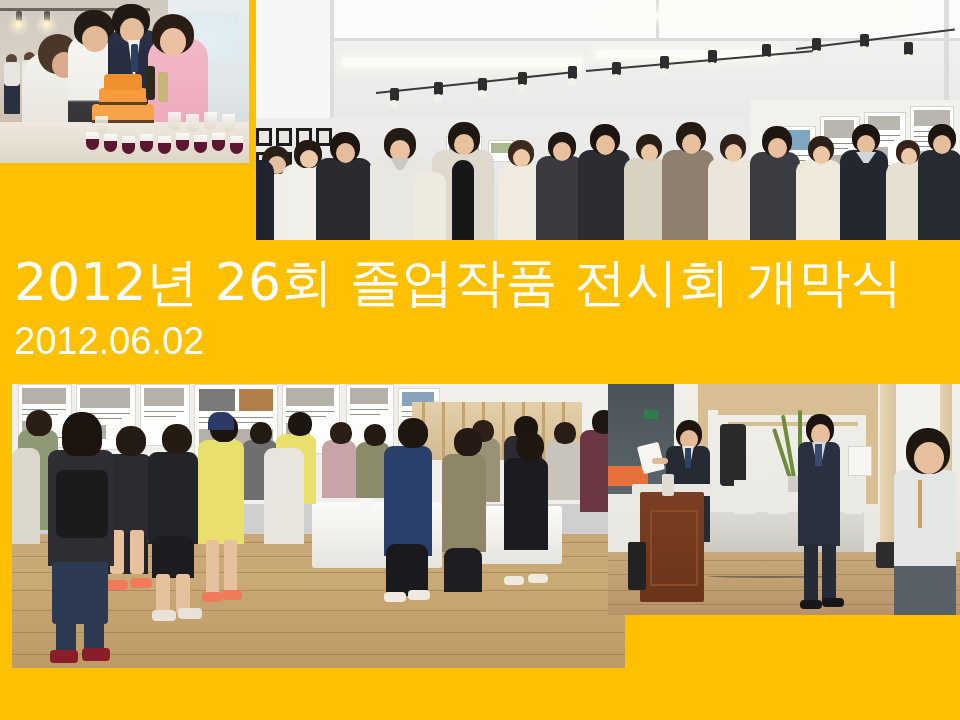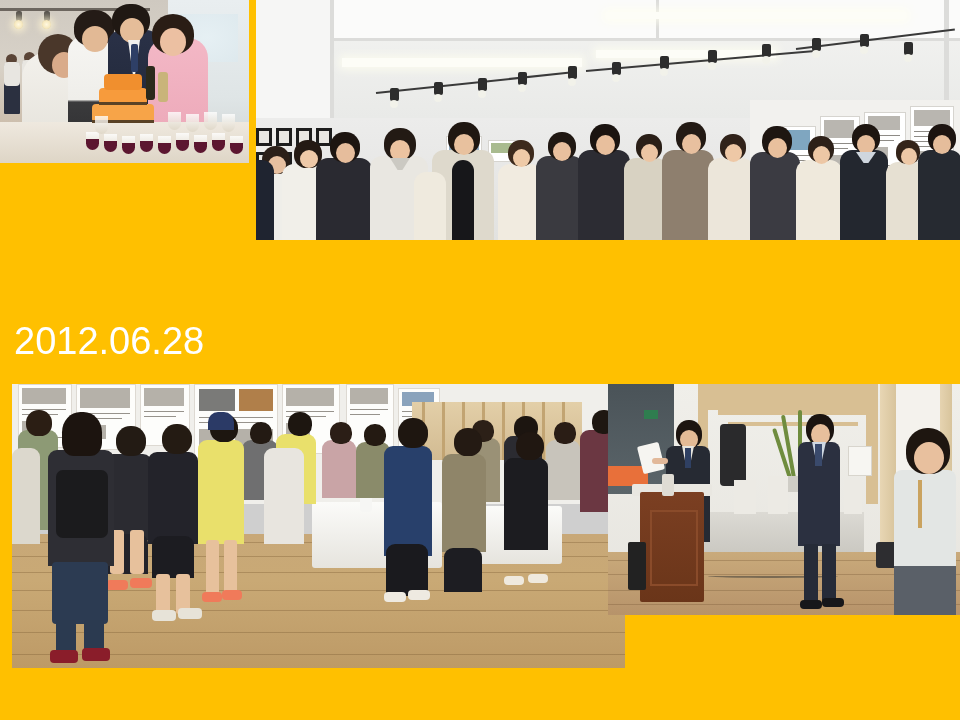--- a/index.html
+++ b/index.html
@@ -614,16 +614,17 @@
       <div class="r" style="left:214px;top:214px;width:22px;height:9px;background:#17171a;border-radius:4px;"></div>
 
       <div class="person" style="left:286px;top:86px;width:62px;height:98px;background:#e3e6e4;"></div>
       <div class="head" style="left:298px;top:44px;width:44px;height:46px;background:#1e1610;"></div>
       <div class="face" style="left:306px;top:58px;width:30px;height:32px;background:#e8c09e;"></div>
       <div class="r" style="left:310px;top:96px;width:4px;height:48px;background:#caa35f;"></div>
       <div class="r" style="left:286px;top:182px;width:62px;height:49px;background:#5a6068;"></div>
     </div>
   </div>
 
-
-  <div class="subtitle">2012.06.28</div>
+  <div class="title">2012년 26회 졸업작품 전시회 개막식</div>
+
+  <div class="subtitle">2012.06.02</div>
 
 </div>
 
 </body></html>

